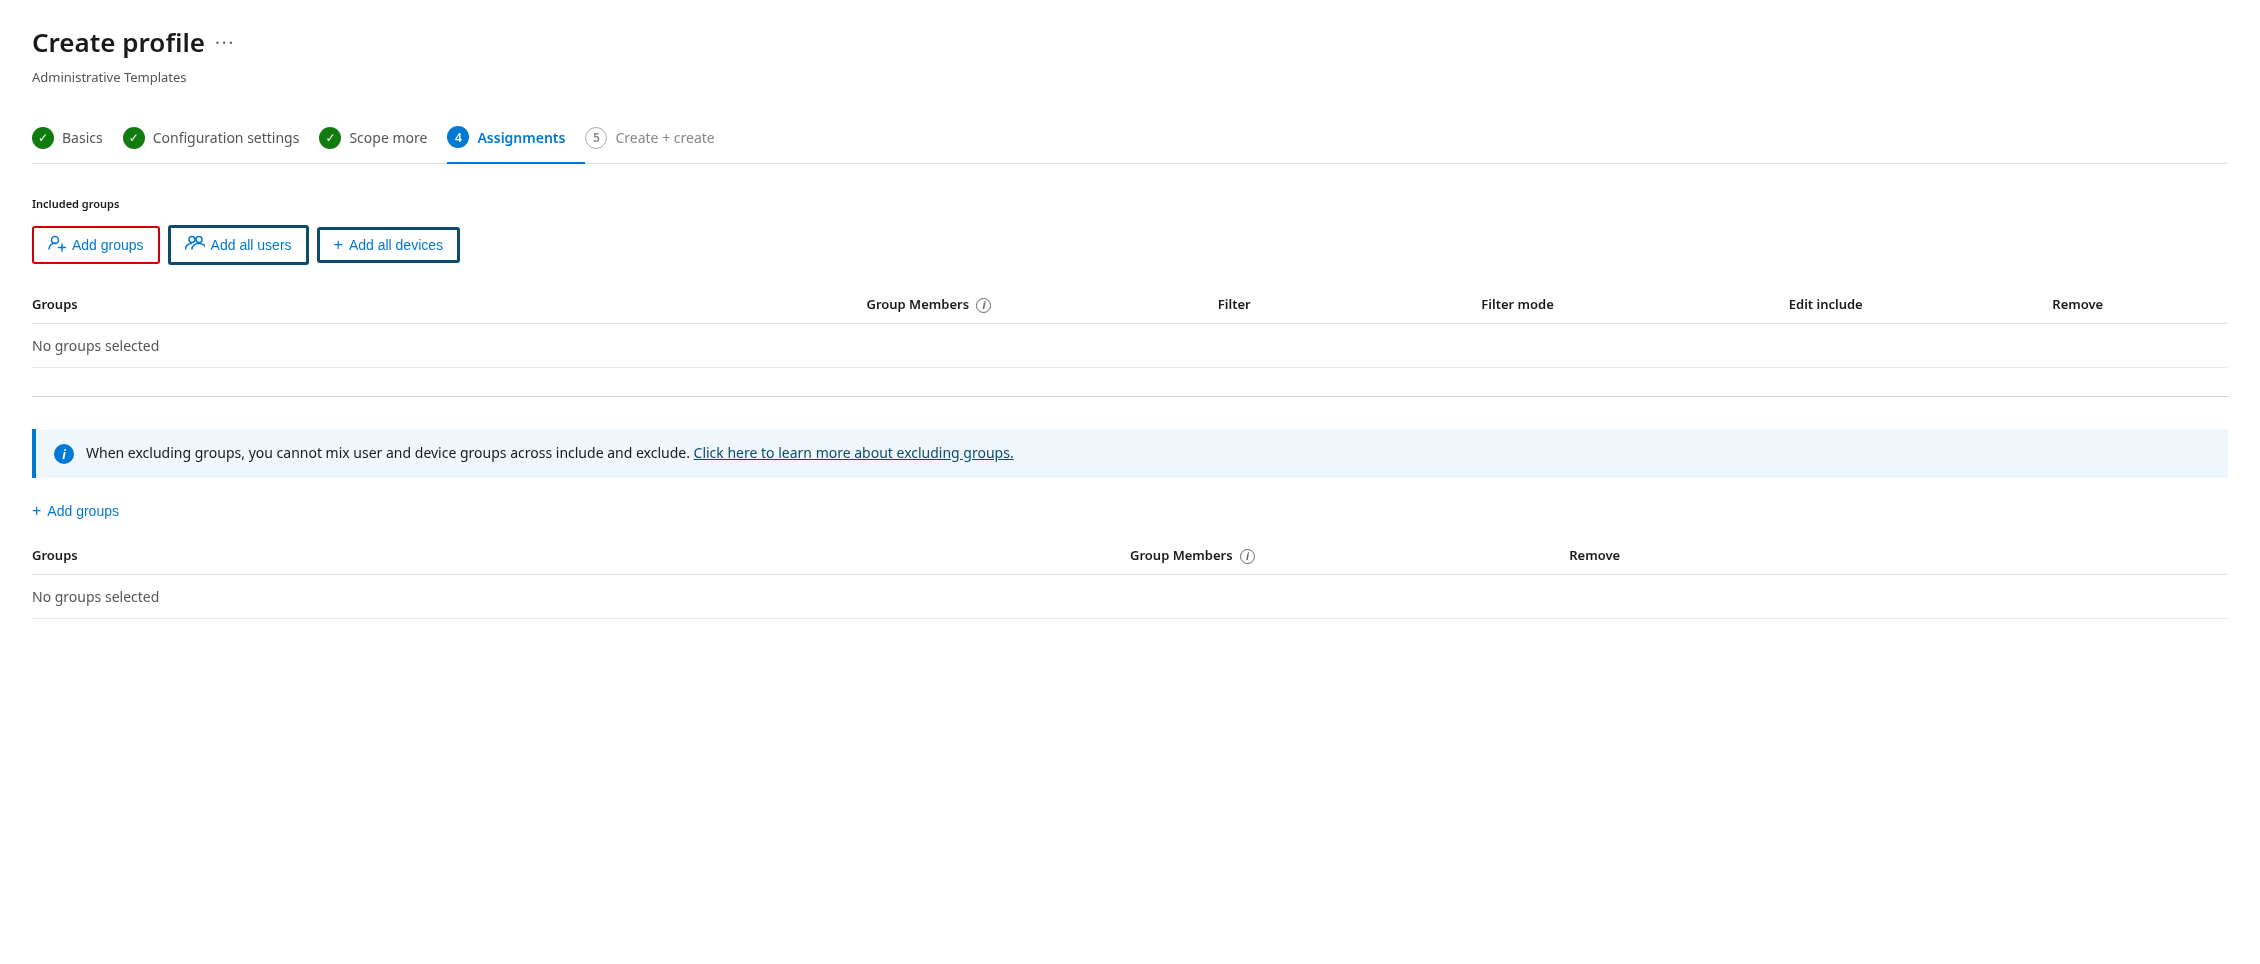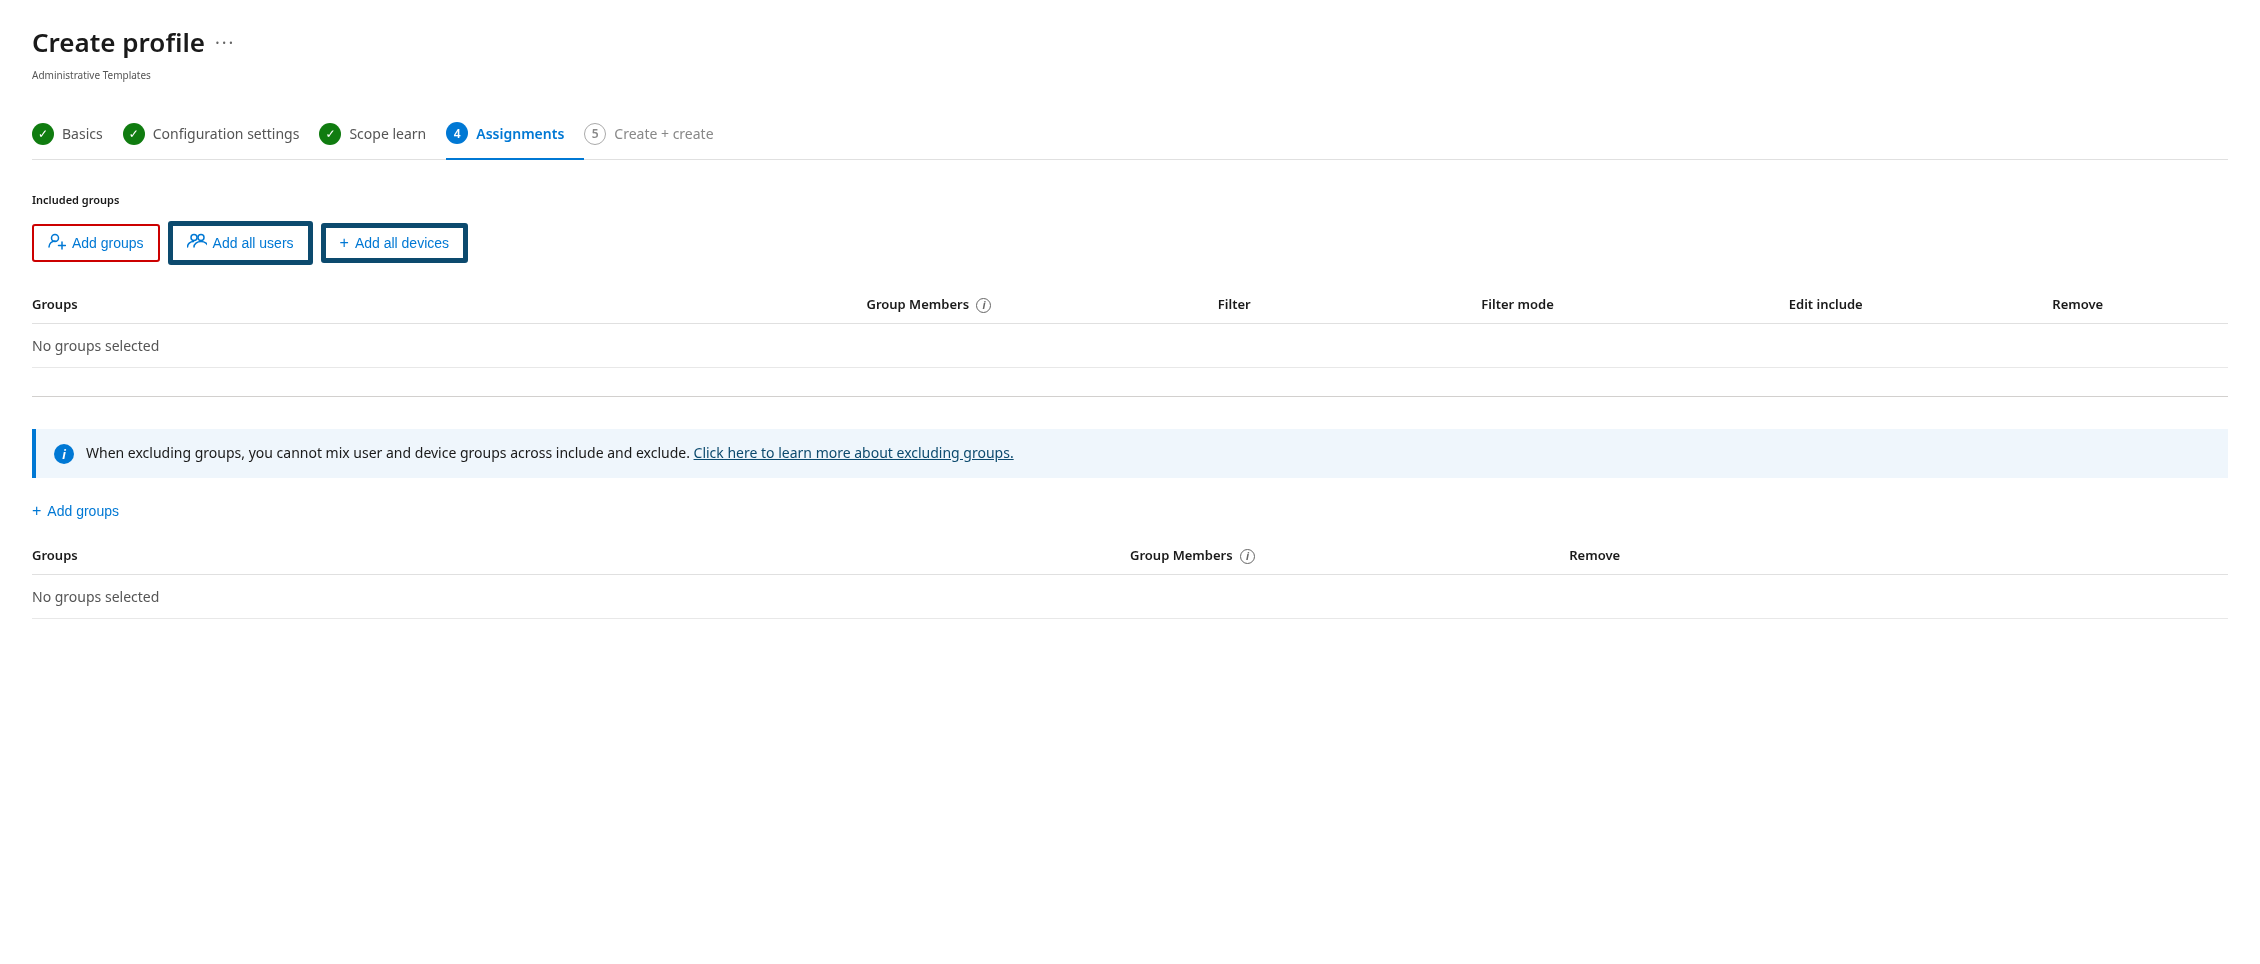--- a/index.html
+++ b/index.html
@@ -23,21 +23,21 @@
       gap: 10px;
       margin-bottom: 4px;
     }
     .page-title .ellipsis {
       font-size: 18px;
       color: #666;
       font-weight: 400;
       letter-spacing: 2px;
     }
     .page-subtitle {
-      font-size: 10px;
+      font-size: 13px;
       color: #555;
       margin-bottom: 28px;
     }
 
     
     .wizard-steps {
       display: flex;
       align-items: center;
       gap: 0;
       margin-bottom: 32px;
@@ -110,21 +110,21 @@
       align-items: center;
       gap: 8px;
       margin-bottom: 20px;
     }
     .btn-action {
       display: flex;
       align-items: center;
       gap: 6px;
       padding: 6px 14px;
       background: white;
-      border: 5px solid #0c4a6e;
+      border: 3px solid #0c4a6e;
       border-radius: 3px;
       font-size: 14px;
       color: #0078d4;
       cursor: pointer;
     }
     .btn-action.highlighted {
       border: 2px solid #c00;
     }
 
     
@@ -266,21 +266,21 @@
     <span>Basics</span>
   </div>
 
   <div class="step">
     <span class="step-icon-check">✓</span>
     <span>Configuration settings</span>
   </div>
 
   <div class="step">
     <span class="step-icon-check">✓</span>
-    <span>Scope learn</span>
+    <span>Scope more</span>
   </div>
 
   <div class="step active">
     <span class="step-icon-num active-num">4</span>
     <span>Assignments</span>
   </div>
 
   <div class="step inactive-num">
     <span class="step-icon-num inactive-num">5</span>
     <span>Create + create</span>

